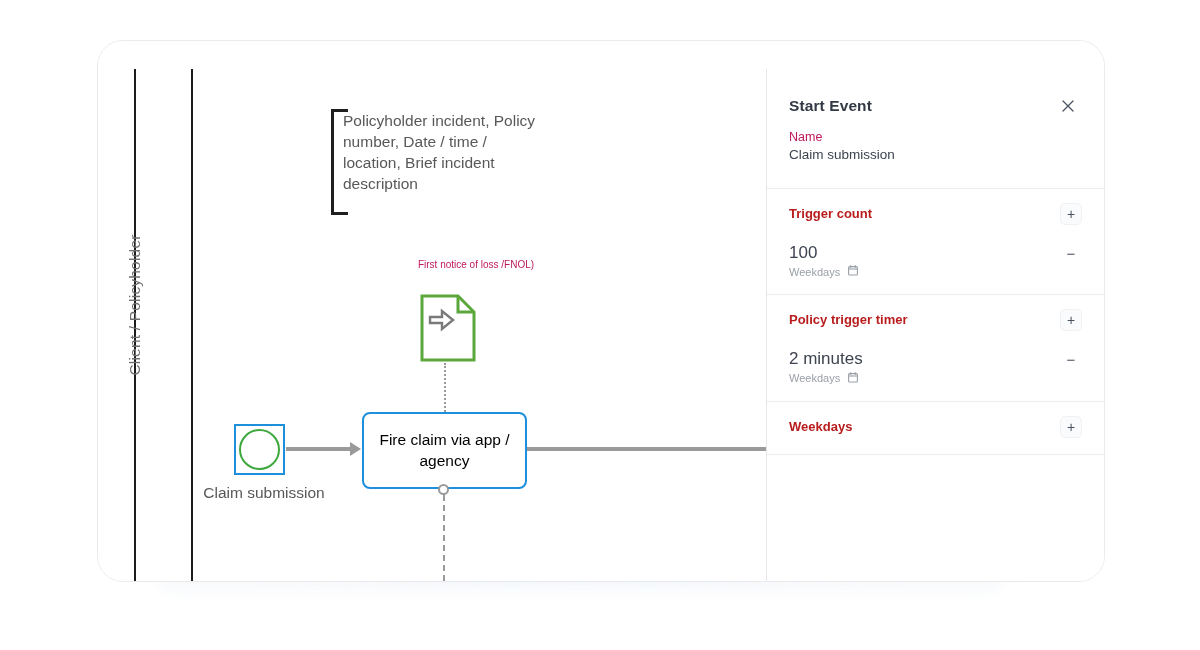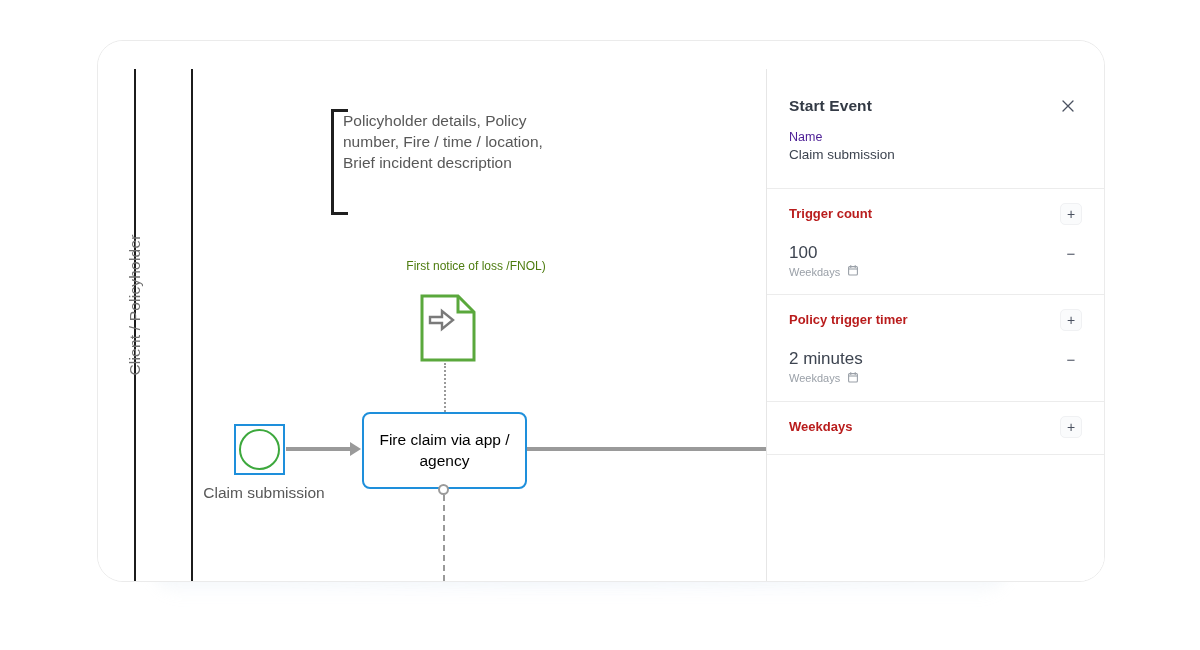--- a/index.html
+++ b/index.html
@@ -123,22 +123,22 @@
     color: #585858;
   }
 
   
   .dataobj-label {
     position: absolute;
     left: 168px;
     top: 218px;
     width: 420px;
     text-align: center;
-    font-size: 12px;
-    color: #4d7c0f;
+    font-size: 10px;
+    color: #be185d;
     white-space: nowrap;
   }
   .dataobj {
     position: absolute;
     left: 322px;
     top: 253px;
     width: 56px;
     height: 68px;
   }
 
@@ -299,21 +299,21 @@
     cursor: pointer;
     flex: 0 0 auto;
     margin-top: -1px;
   }
 
   .panel-field {
     padding: 14px 22px 26px 22px;
   }
   .field-label {
     font-size: 12.5px;
-    color: #4c1d95;
+    color: #be185d;
     margin-bottom: 3px;
   }
   .field-value {
     font-size: 13.5px;
     color: #3d4450;
   }
 
   .divider {
     height: 1px;
     background: #ececec;
@@ -393,21 +393,21 @@
 
     <div class="canvas">
 
       <div class="pool-line outer"></div>
       <div class="pool-line inner"></div>
 
       <div class="lane-label">Client / Policyholder</div>
 
       <div class="annotation">
         <div class="bracket"></div>
-        <div class="atext">Policyholder details, Policy number, Fire / time / location, Brief incident description</div>
+        <div class="atext">Policyholder incident, Policy number, Date / time / location, Brief incident description</div>
       </div>
 
       <div class="dataobj-label">First notice of loss /FNOL)</div>
 
       <div class="dataobj">
         <svg width="56" height="68" viewBox="0 0 56 68">
           <path d="M2 2 H38 L54 18 V66 H2 Z" fill="#ffffff" stroke="#5aa83c" stroke-width="3" stroke-linejoin="miter"></path>
           <path d="M38 2 V18 H54" fill="none" stroke="#5aa83c" stroke-width="3" stroke-linejoin="miter"></path>
           <path d="M10 23 H22 V17 L33 26 L22 35 V29 H10 Z" fill="#ffffff" stroke="#7a7a7a" stroke-width="2.4" stroke-linejoin="miter"></path>
         </svg>

